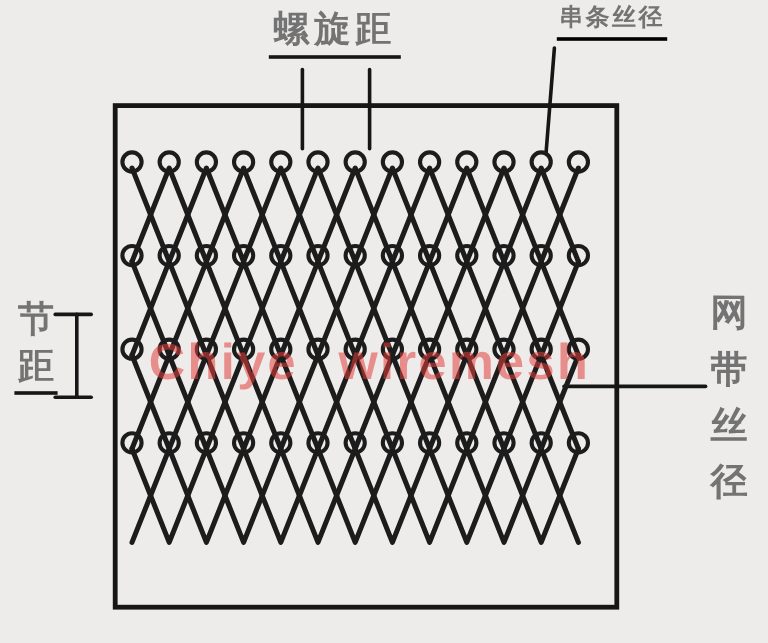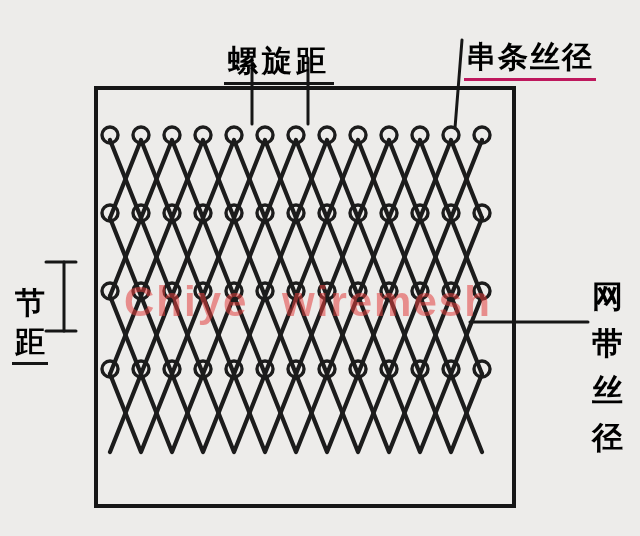--- a/index.html
+++ b/index.html
@@ -6,28 +6,28 @@
   body{
     width:640px;height:536px;position:relative;overflow:hidden;
     background:#edecea;
     font-family:"Liberation Sans","DejaVu Sans",sans-serif;
   }
   #mesh-wrap{position:absolute;left:0;top:0;width:640px;height:536px;z-index:1;}
   .wire{fill:none;stroke:#1c1c1c;stroke-width:4.2;stroke-linejoin:round;stroke-linecap:round;}
   .loop{fill:none;stroke:#1c1c1c;stroke-width:3.4;}
   .frame{fill:none;stroke:#161616;stroke-width:4;}
   .leader{fill:none;stroke:#161616;stroke-width:3;stroke-linecap:round;}
-  .label{position:absolute;color:#000000;font-weight:bold;z-index:2;line-height:1.1;margin-top:36px;}
+  .label{position:absolute;color:#737373;font-weight:bold;z-index:2;line-height:1.1;}
   #spiral-pitch-label{
     left:224px;top:8px;font-size:30px;letter-spacing:4px;
     border-bottom:3px solid #161616;padding:0 4px 5px 4px;
   }
   #cross-rod-label{
-    left:464px;top:4px;font-size:30px;letter-spacing:2px;
-    border-bottom:3px solid #be185d;padding:0 2px 5px 2px;
+    left:464px;top:4px;font-size:20px;letter-spacing:2px;
+    border-bottom:3px solid #000000;padding:0 2px 5px 2px;
   }
   #pitch-label{
     left:12px;top:250px;font-size:30px;display:flex;flex-direction:column;
     align-items:center;gap:6px;border-bottom:3px solid #161616;padding:0 3px 4px 3px;
   }
   #belt-wire-label{
     left:592px;top:244px;font-size:31px;display:flex;flex-direction:column;
     align-items:center;gap:13px;
   }
   #watermark{

